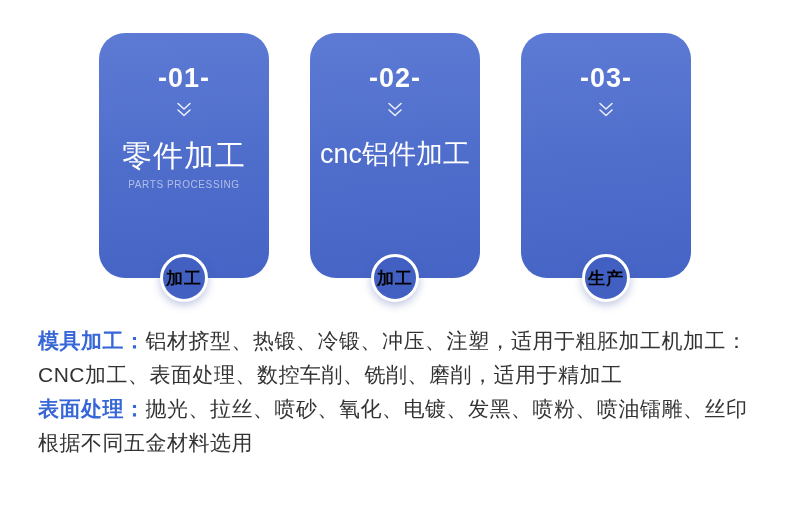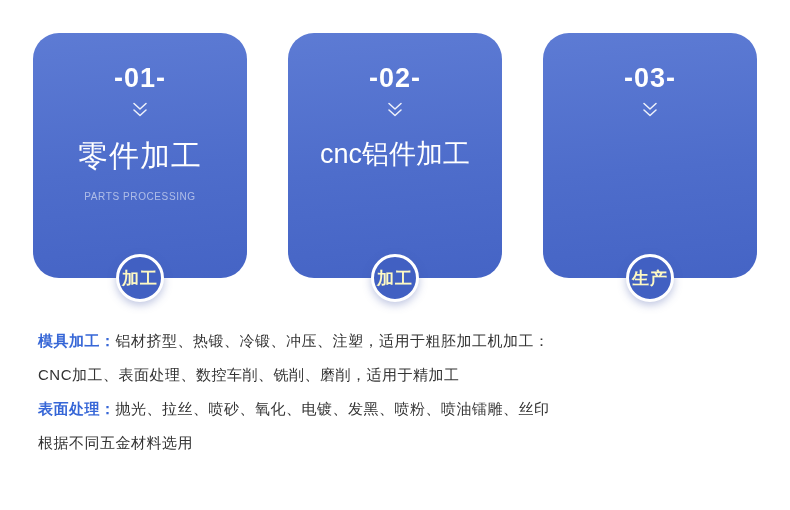--- a/index.html
+++ b/index.html
@@ -15,21 +15,21 @@
     overflow: hidden;
   }
   .cards-row {
     display: flex;
     justify-content: center;
     gap: 41px;
     margin-top: 33px;
   }
   .card {
     position: relative;
-    width: 214px;
+    width: 170px;
     height: 245px;
     border-radius: 26px;
     background: linear-gradient(175deg, #5d7bd4 0%, #4e6dcb 55%, #4564c5 100%);
     text-align: center;
     color: #ffffff;
   }
   .card-number {
     padding-top: 30px;
     font-size: 27px;
     font-weight: 700;
@@ -42,21 +42,21 @@
   .chevrons svg { opacity: 0.9; }
   .card-title {
     margin-top: 16px;
     font-size: 30px;
     font-weight: 400;
     letter-spacing: 1px;
     white-space: nowrap;
   }
   .card:nth-child(2) .card-title { font-size: 27px; letter-spacing: 0; margin-top: 16px; }
   .card-subtitle {
-    margin-top: 14px;
+    margin-top: 2px;
     font-size: 10px;
     letter-spacing: 0.6px;
     color: rgba(255,255,255,0.55);
     white-space: nowrap;
   }
   .badge {
     position: absolute;
     left: 50%;
     bottom: -24px;
     transform: translateX(-50%);
@@ -64,26 +64,26 @@
     height: 48px;
     border-radius: 50%;
     background: #4160c2;
     border: 3px solid #ffffff;
     box-shadow: 0 3px 8px rgba(70, 90, 170, 0.35);
     display: flex;
     align-items: center;
     justify-content: center;
     font-size: 17px;
     font-weight: 700;
-    color: #fef9c3;
+    color: #000000;
     letter-spacing: 1px;
   }
   .description {
     margin: 46px 28px 0 38px;
-    font-size: 15px;
+    font-size: 21px;
     line-height: 34px;
     letter-spacing: 0.5px;
     color: #333333;
   }
   .description p { margin: 0; }
   .desc-label {
     color: #3767d7;
     font-weight: 700;
   }
 </style>

